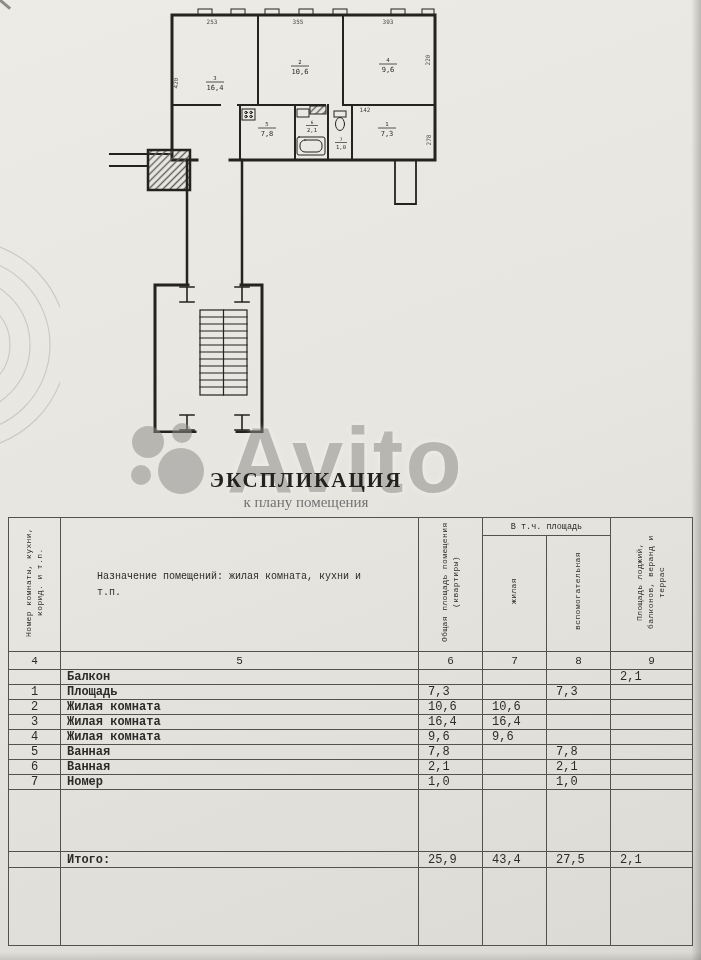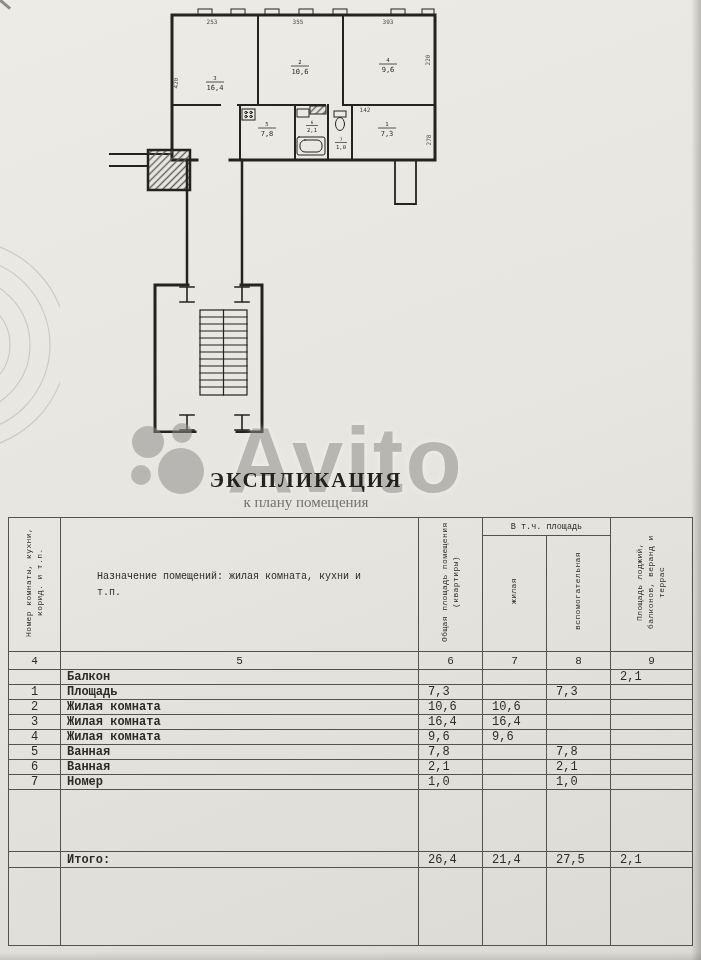--- a/index.html
+++ b/index.html
@@ -299,22 +299,22 @@
     <td></td>
         <td></td>
         <td></td>
     <td></td>
         <td></td>
         <td></td>
   </tr>
   <tr class="totalrow">
     <td></td>
     <td class="name">Итого:</td>
-    <td class="val">26,4</td>
-    <td class="val">21,4</td>
+    <td class="val">25,9</td>
+    <td class="val">43,4</td>
     <td class="val">27,5</td>
     <td class="val">2,1</td>
   </tr>
   <tr class="bottomrow">
     <td></td>
         <td></td>
         <td></td>
     <td></td>
         <td></td>
         <td></td>

